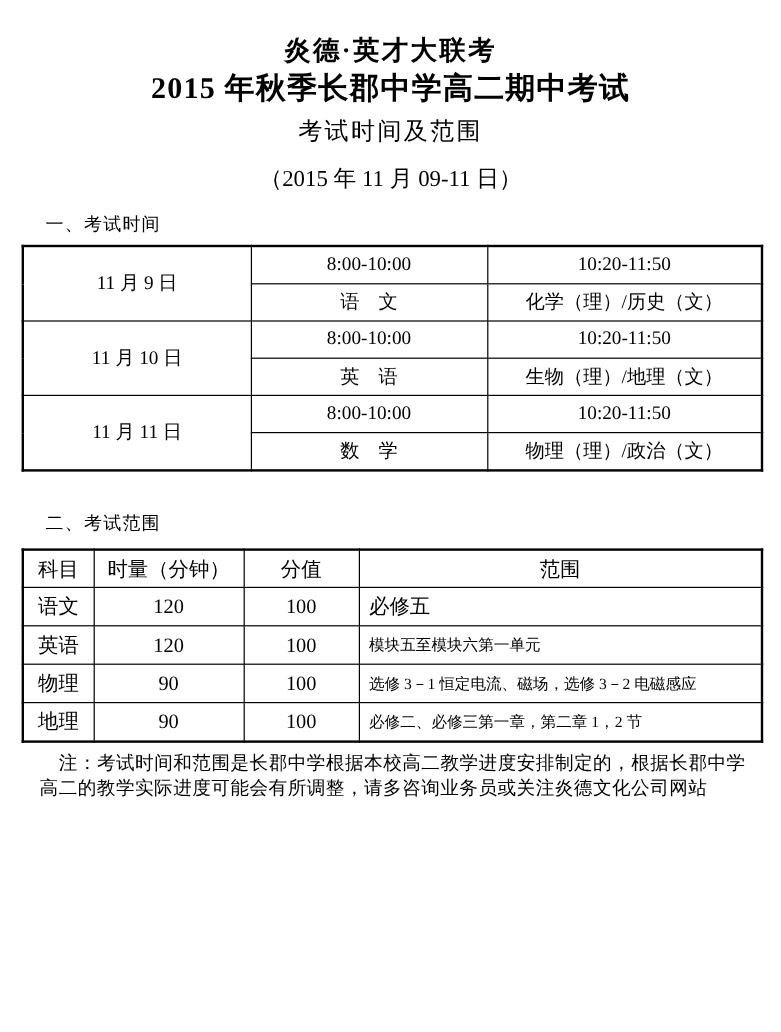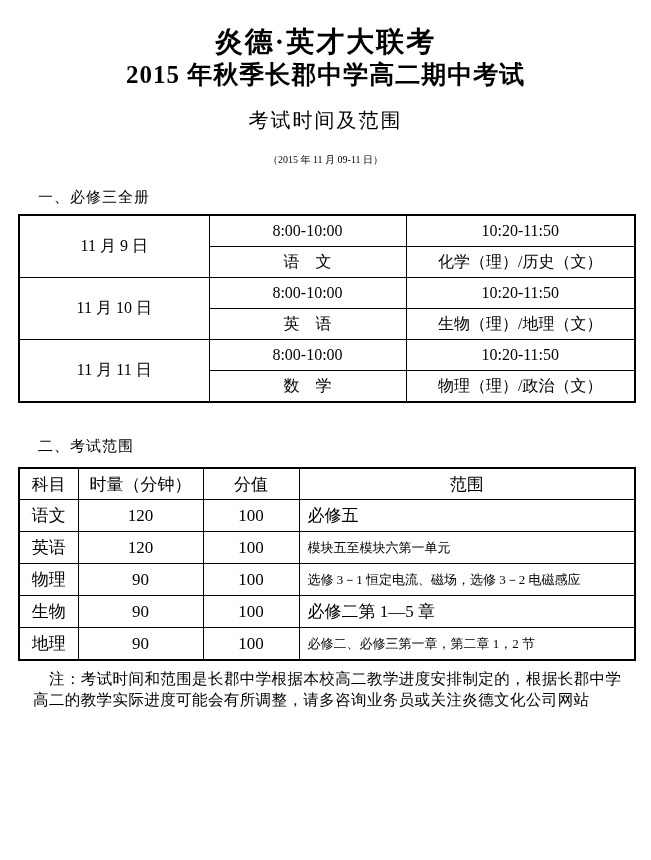--- a/index.html
+++ b/index.html
@@ -11,24 +11,24 @@
     position: relative;
     width: 651px;
     height: 860px;
     margin: 0 auto;
     background: #ffffff;
     color: #000000;
     font-family: "Liberation Serif", "DejaVu Serif", serif;
     overflow: hidden;
   }
   .header { text-align: center; padding-top: 26px; }
-  .title-line1 { font-size: 28px; font-weight: bold; line-height: 32px; letter-spacing: 2px; }
+  .title-line1 { font-size: 22px; font-weight: bold; line-height: 32px; letter-spacing: 2px; }
   .title-line2 { font-size: 25px; font-weight: bold; line-height: 34px; letter-spacing: 1px; }
-  .title-line3 { font-size: 20px; line-height: 30px; letter-spacing: 2px; margin-top: 13px; }
-  .title-date  { font-size: 10px; line-height: 22px; margin-top: 14px; }
+  .title-line3 { font-size: 20px; line-height: 30px; letter-spacing: 2px; margin-top: 3px; }
+  .title-date  { font-size: 19px; line-height: 22px; margin-top: 14px; }
 
   .section-heading {
     font-size: 15px;
     margin: 17px 0 7px 38px;
     letter-spacing: 1px;
   }
   .section-heading.second { margin-top: 34px; margin-bottom: 11px; }
 
   table {
     border-collapse: collapse;
@@ -80,21 +80,21 @@
 
 <div class="page">
 
   <div class="header">
     <div class="title-line1">炎德·英才大联考</div>
     <div class="title-line2">2015 年秋季长郡中学高二期中考试</div>
     <div class="title-line3">考试时间及范围</div>
     <div class="title-date">（2015 年 11 月 09-11 日）</div>
   </div>
 
-  <div class="section-heading">一、必修三全册</div>
+  <div class="section-heading">一、考试时间</div>
 
   <table class="schedule-table">
     <colgroup>
       <col class="col-date">
         <col class="col-am">
         <col class="col-late">
     </colgroup>
     <tbody>
       <tr>
         <td rowspan="2">11 月 9 日</td>
@@ -154,26 +154,20 @@
         <td>100</td>
         <td class="range-cell small">模块五至模块六第一单元</td>
       </tr>
       <tr>
         <td>物理</td>
         <td>90</td>
         <td>100</td>
         <td class="range-cell small">选修 3－1 恒定电流、磁场，选修 3－2 电磁感应</td>
       </tr>
       <tr>
-        <td>生物</td>
-        <td>90</td>
-        <td>100</td>
-        <td class="range-cell">必修二第 1—5 章</td>
-      </tr>
-      <tr>
         <td>地理</td>
         <td>90</td>
         <td>100</td>
         <td class="range-cell small">必修二、必修三第一章，第二章 1，2 节</td>
       </tr>
     </tbody>
   </table>
 
   <div class="footnote">
     <div class="indent">注：考试时间和范围是长郡中学根据本校高二教学进度安排制定的，根据长郡中学</div>

